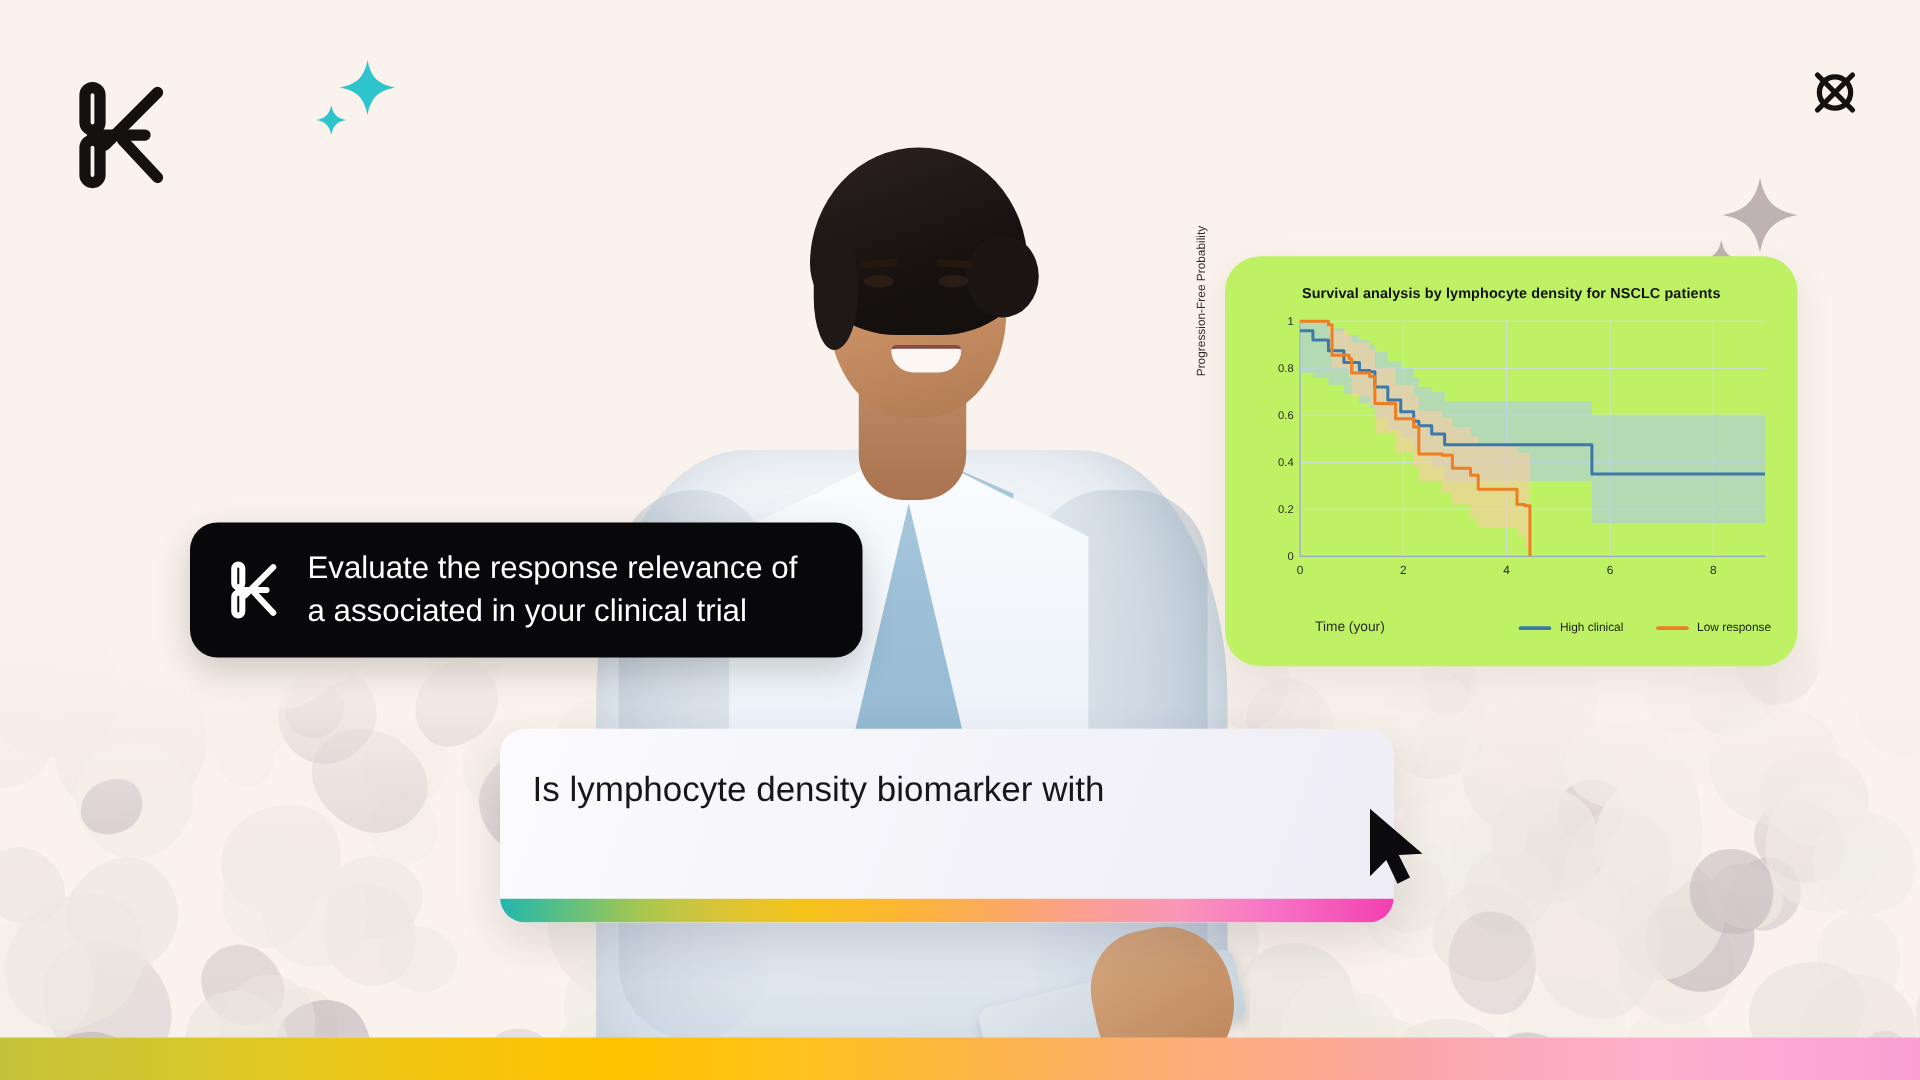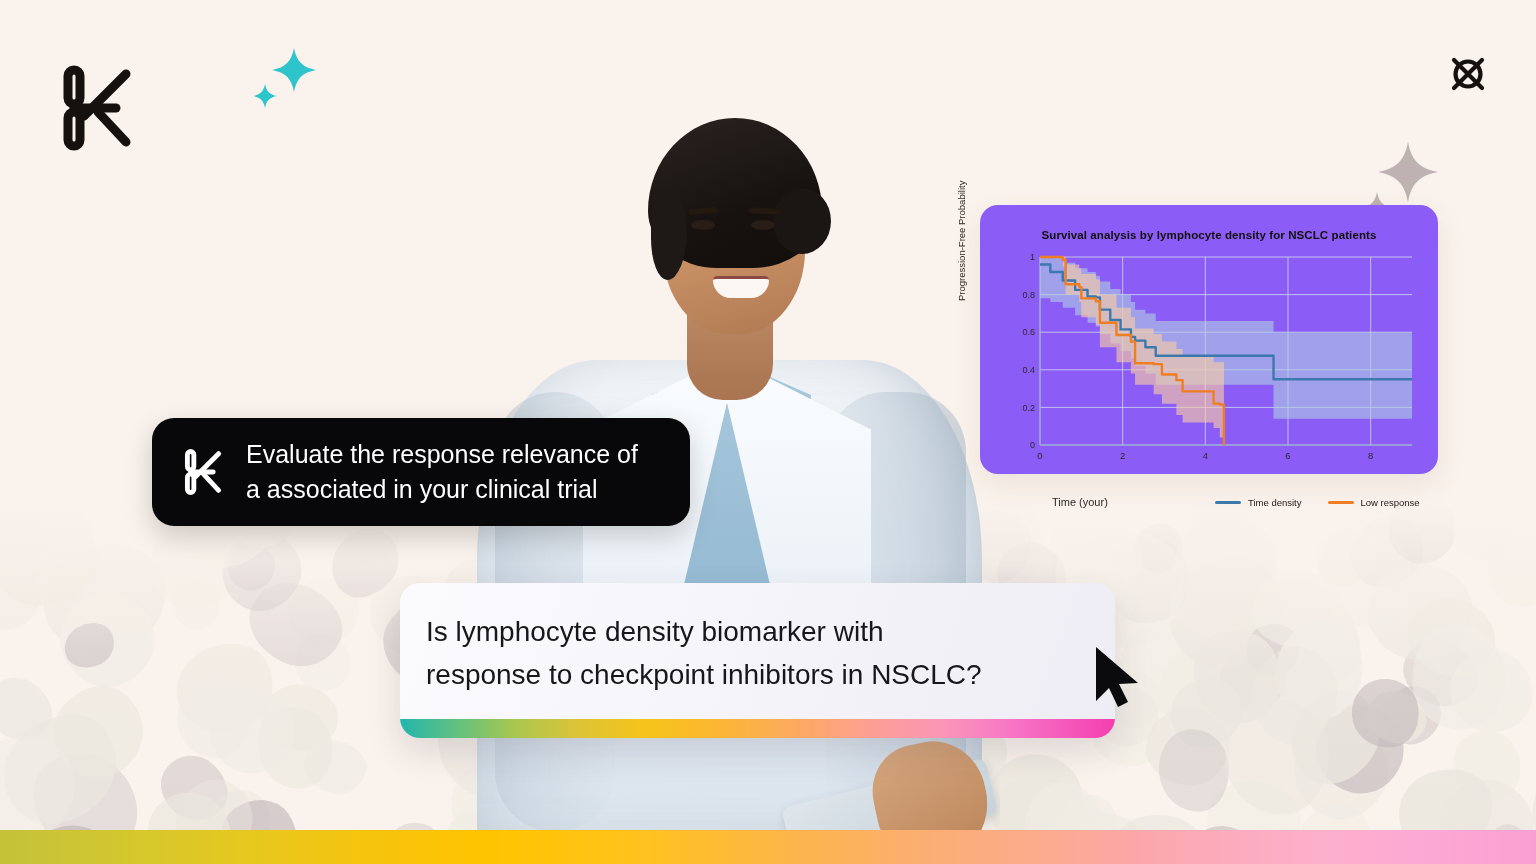--- a/index.html
+++ b/index.html
@@ -182,22 +182,22 @@
     background: linear-gradient(90deg,
       #22b6ad 0%, #63c07e 8%, #a9c74f 16%, #d8c43a 24%,
       #f5c419 34%, #fcb731 44%, #fba963 56%, #fb9f94 66%,
       #fa96b8 76%, #f774c5 86%, #f33fb0 100%);
   }
   #cursor { position: absolute; left: 1092px; top: 645px; width: 52px; height: 66px; }
 
   
   #chart-card {
     position: absolute; left: 980px; top: 205px;
-    width: 458px; height: 269px;
-    background: #8b5cf6; border-radius: 18px;
+    width: 458px; height: 328px;
+    background: #bef264; border-radius: 28px;
     box-shadow: 0 10px 30px rgba(90,75,60,.09);
   }
   #chart-title {
     position: absolute; left: 0; right: 0; top: 24px;
     text-align: center; font-size: 11.5px; font-weight: bold;
     color: #13100d; letter-spacing: .1px;
   }
   #plot { position: absolute; left: 26px; top: 44px; width: 412px; height: 230px; }
   #ylabel {
     position: absolute; left: -24px; top: 96px;
@@ -449,21 +449,20 @@
     </svg>
     <div id="prompt-text">
       <div>Evaluate the response relevance of</div>
       <div>a associated in your clinical trial</div>
     </div>
   </div>
 
   <div id="question-card">
     <div id="question-text">
       <div>Is lymphocyte density biomarker with</div>
-      <div>response to checkpoint inhibitors in NSCLC?</div>
     </div>
     <div id="question-gradient"></div>
   </div>
   <svg id="cursor" viewBox="0 0 52 66">
     <path d="M4 2 L4 56 L17 43 L26 62 L36 57 L27 39 L46 38 Z" fill="#0b0b0d"></path>
   </svg>
 
   <svg id="sp-t1" class="sparkle-taupe" viewBox="0 0 24 24">
     <path d="M12 0 C13.4 7.4 16.6 10.6 24 12 C16.6 13.4 13.4 16.6 12 24 C10.6 16.6 7.4 13.4 0 12 C7.4 10.6 10.6 7.4 12 0 Z"></path>
   </svg>
@@ -502,21 +501,21 @@
         <text x="116.66666666666666" y="210" text-anchor="middle" font-size="9.5" fill="#2c2a28" font-family="&quot;Liberation Sans&quot;, sans-serif">2</text>
         <text x="199.33333333333331" y="210" text-anchor="middle" font-size="9.5" fill="#2c2a28" font-family="&quot;Liberation Sans&quot;, sans-serif">4</text>
         <text x="282" y="210" text-anchor="middle" font-size="9.5" fill="#2c2a28" font-family="&quot;Liberation Sans&quot;, sans-serif">6</text>
         <text x="364.66666666666663" y="210" text-anchor="middle" font-size="9.5" fill="#2c2a28" font-family="&quot;Liberation Sans&quot;, sans-serif">8</text>
       </svg>
   </div>
   <div id="xlabel">Time (your)</div>
   <div id="legend">
     <div class="leg-item">
       <span class="leg-swatch" style="background: rgb(59, 120, 171);"></span>
-      <span class="leg-label">Time density</span>
+      <span class="leg-label">High clinical</span>
     </div>
     <div class="leg-item">
       <span class="leg-swatch" style="background: rgb(240, 125, 34);"></span>
       <span class="leg-label">Low response</span>
     </div>
   </div>
 
   <div id="bottom-bar"></div>
 </div>
 

